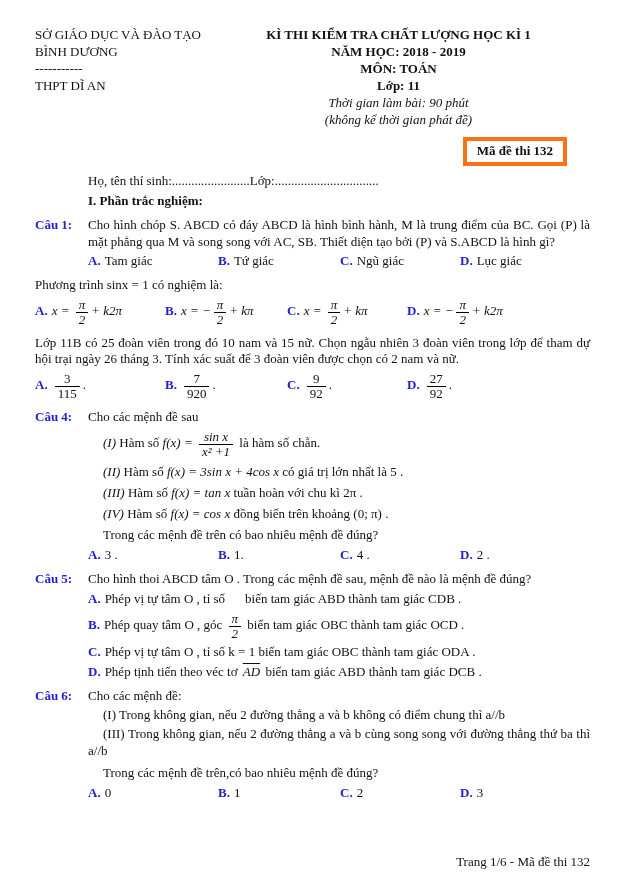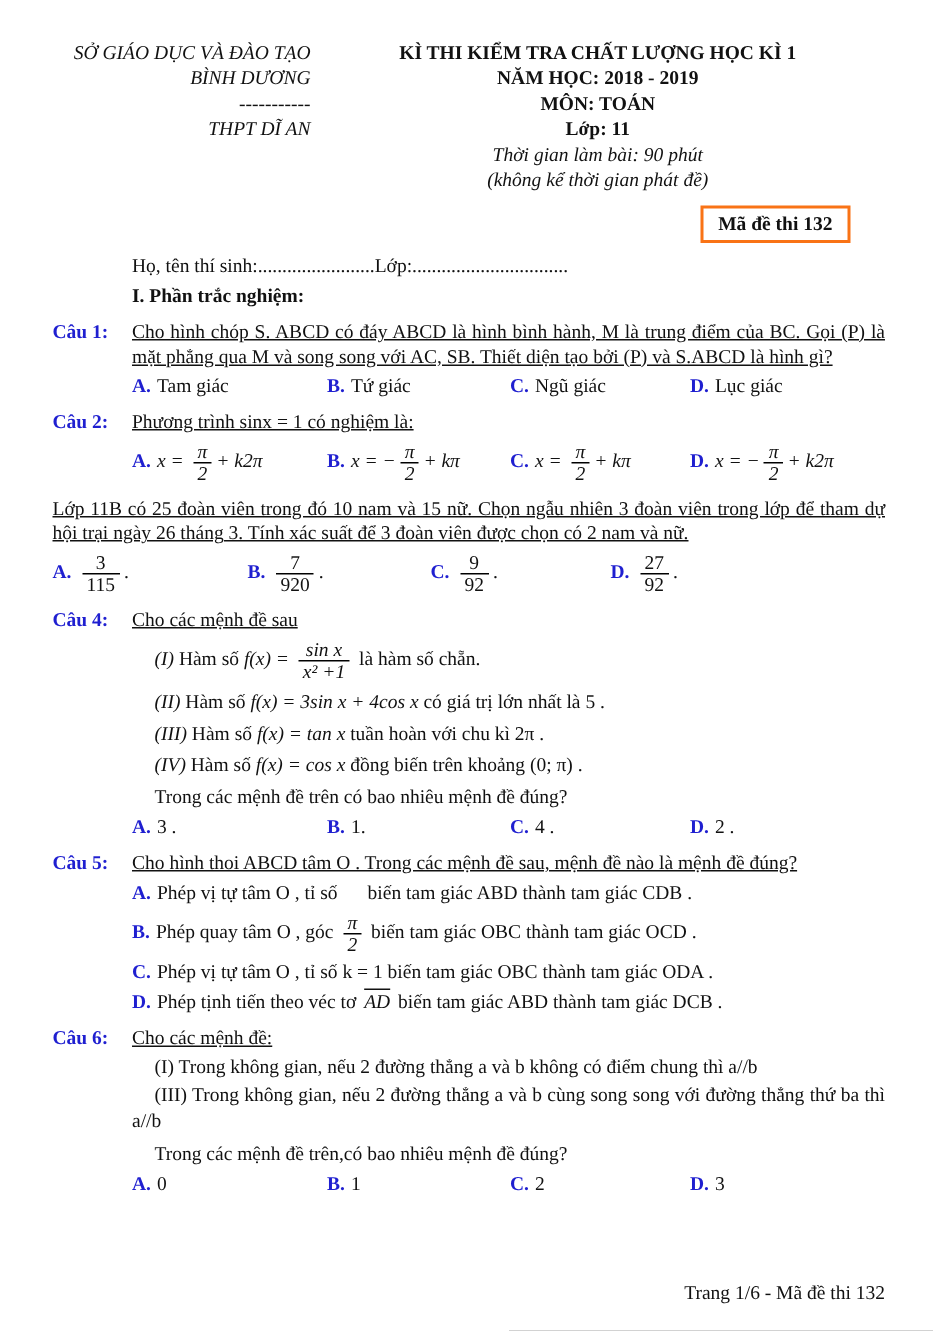--- a/index.html
+++ b/index.html
@@ -8,36 +8,36 @@
   .page {
     position: relative; width: 622px; height: 887px; margin: 0 auto;
     background: #fff; color: var(--ink);
     font-family: "Liberation Serif", serif; font-size: 13px; line-height: 1.3;
     overflow: hidden;
   }
   .content { padding: 26px 32px 0 35px; }
 
   
   .header { display: flex; }
-  .h-left { width: 172px; text-align: right; line-height: 17px; font-style: italic; }
+  .h-left { width: 172px; text-align: left; line-height: 17px; }
   .h-right { flex: 1; text-align: center; line-height: 17px; }
   .b { font-weight: bold; }
   .i { font-style: italic; text-align: center; }
 
   .code-row { text-align: right; margin: 9px 23px 0 0; }
-  .code-box { display: inline-block; border: 2px solid #f97316; padding: 2px 10px; font-weight: bold; }
+  .code-box { display: inline-block; border: 4px solid #f97316; padding: 2px 10px; font-weight: bold; }
 
   .student-line { margin: 7px 0 0 53px; }
   .section-title { margin: 3px 0 0 53px; font-weight: bold; }
 
   
   .q { display: flex; margin-top: 7px; }
   .q-label { width: 53px; flex-shrink: 0; font-weight: bold; color: var(--blue); }
   .q-body { flex: 1; }
-  .q-text { text-align: justify; text-decoration: underline; }
+  .q-text { text-align: justify; }
 
   .opts-row { display: flex; margin-top: 3px; align-items: center; }
   .c1 { width: 130px; } .c2 { width: 122px; } .c3 { width: 120px; } .c4 { flex: 1; }
   .L { font-weight: bold; color: var(--blue); margin-right: 4px; font-style: normal; }
 
   .mi { font-style: italic; }
   .frac { display: inline-block; vertical-align: middle; text-align: center; line-height: 1.05; margin: 1px 3px; }
   .frac .fnum { display: block; border-bottom: 1px solid #000; padding: 0 3px; }
   .frac .fden { display: block; padding: 0 3px; }
   .vec { font-style: italic; text-decoration: overline; margin: 0 2px; }
@@ -87,21 +87,20 @@
         <div class="opts-row">
           <div class="c1"><span class="L">A.</span><span>Tam giác</span></div>
           <div class="c2"><span class="L">B.</span><span>Tứ giác</span></div>
           <div class="c3"><span class="L">C.</span><span>Ngũ giác</span></div>
           <div class="c4"><span class="L">D.</span><span>Lục giác</span></div>
         </div>
       </div>
     </div>
 
     <div class="q">
-      <div class="q-label">Câu 2:</div>
       <div class="q-body">
         <div class="q-text">Phương trình sinx = 1 có nghiệm là:</div>
         <div class="opts-row">
           <div class="c1 mi"><span class="L">A.</span><span>x =</span> <span></span><span class="frac"><span class="fnum">π</span><span class="fden">2</span></span><span>+ k2π</span></div>
           <div class="c2 mi"><span class="L">B.</span><span>x =</span> <span>−</span><span class="frac"><span class="fnum">π</span><span class="fden">2</span></span><span>+ kπ</span></div>
           <div class="c3 mi"><span class="L">C.</span><span>x =</span> <span></span><span class="frac"><span class="fnum">π</span><span class="fden">2</span></span><span>+ kπ</span></div>
           <div class="c4 mi"><span class="L">D.</span><span>x =</span> <span>−</span><span class="frac"><span class="fnum">π</span><span class="fden">2</span></span><span>+ k2π</span></div>
         </div>
       </div>
     </div>

